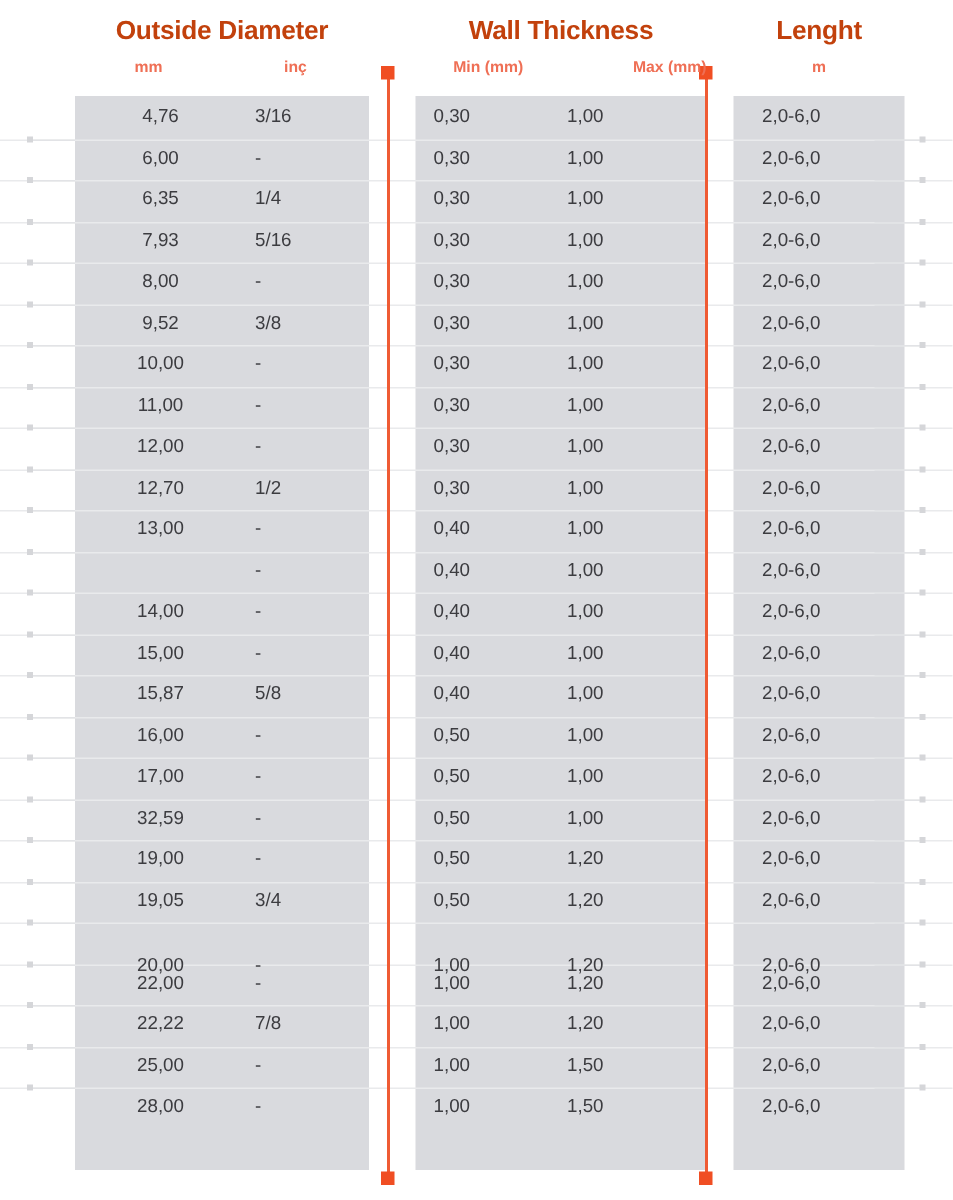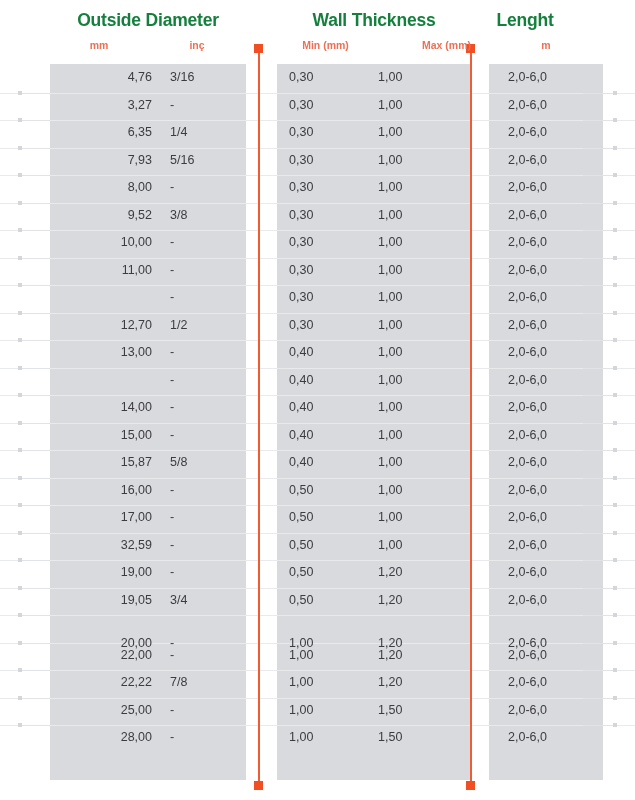--- a/index.html
+++ b/index.html
@@ -85,27 +85,27 @@
   .vcap.bottom { top: 781px; }
 
   
   .headers { position: absolute; inset: 0; z-index: 6; }
   .grp-title {
     position: absolute;
     top: 10px;
     text-align: center;
     font-size: 17.5px;
     font-weight: bold;
-    color: #15803d;
+    color: #c2410c;
     letter-spacing: -0.2px;
     white-space: nowrap;
   }
   .grp-title.g1 { left: 50px;  width: 196px; }
   .grp-title.g2 { left: 277px; width: 194px; }
-  .grp-title.g3 { left: 468px; width: 114px; }
+  .grp-title.g3 { left: 489px; width: 114px; }
 
   .sub-title {
     position: absolute;
     top: 39px;
     text-align: center;
     font-size: 10.5px;
     font-weight: bold;
     color: #ef6f55;
     white-space: nowrap;
   }
@@ -121,21 +121,21 @@
   .row { position: absolute; left: 0; width: 635px; height: 27.5px; }
   .cell {
     position: absolute;
     top: 0;
     height: 27.5px;
     line-height: 27.5px;
     font-size: 12.5px;
     color: #3c3c40;
     white-space: nowrap;
   }
-  .cell.c-mm  { left: 62px;  width: 90px; text-align: right; }
+  .cell.c-mm  { left: 62px;  width: 90px; text-align: center; }
   .cell.c-inc { left: 170px; width: 70px; text-align: left; }
   .cell.c-min { left: 289px; width: 80px; text-align: left; }
   .cell.c-max { left: 378px; width: 80px; text-align: left; }
   .cell.c-len { left: 508px; width: 90px; text-align: left; }
 </style>
 </head>
 <body>
 
 <div id="sheet">
 
@@ -288,21 +288,21 @@
 
   <div class="rows" id="rows-layer">
       <div class="row" style="top: 64px;">
         <div class="cell c-mm">4,76</div>
         <div class="cell c-inc">3/16</div>
         <div class="cell c-min">0,30</div>
         <div class="cell c-max">1,00</div>
         <div class="cell c-len">2,0-6,0</div>
       </div>
       <div class="row" style="top: 91.5px;">
-        <div class="cell c-mm">3,27</div>
+        <div class="cell c-mm">6,00</div>
         <div class="cell c-inc">-</div>
         <div class="cell c-min">0,30</div>
         <div class="cell c-max">1,00</div>
         <div class="cell c-len">2,0-6,0</div>
       </div>
       <div class="row" style="top: 119px;">
         <div class="cell c-mm">6,35</div>
         <div class="cell c-inc">1/4</div>
         <div class="cell c-min">0,30</div>
         <div class="cell c-max">1,00</div>
@@ -337,20 +337,21 @@
         <div class="cell c-len">2,0-6,0</div>
       </div>
       <div class="row" style="top: 256.5px;">
         <div class="cell c-mm">11,00</div>
         <div class="cell c-inc">-</div>
         <div class="cell c-min">0,30</div>
         <div class="cell c-max">1,00</div>
         <div class="cell c-len">2,0-6,0</div>
       </div>
       <div class="row" style="top: 284px;">
+        <div class="cell c-mm">12,00</div>
         <div class="cell c-inc">-</div>
         <div class="cell c-min">0,30</div>
         <div class="cell c-max">1,00</div>
         <div class="cell c-len">2,0-6,0</div>
       </div>
       <div class="row" style="top: 311.5px;">
         <div class="cell c-mm">12,70</div>
         <div class="cell c-inc">1/2</div>
         <div class="cell c-min">0,30</div>
         <div class="cell c-max">1,00</div>

